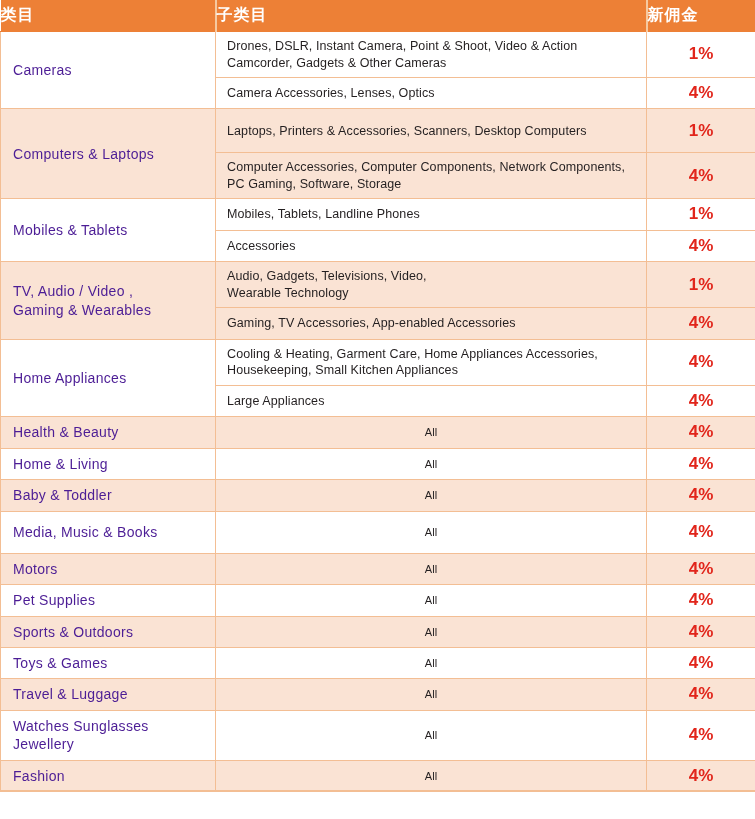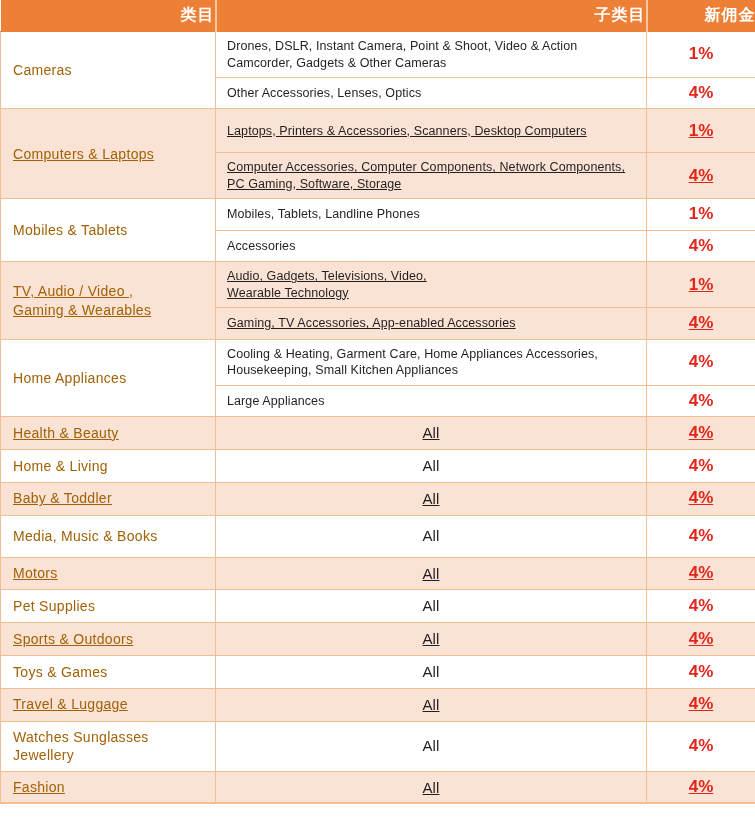--- a/index.html
+++ b/index.html
@@ -23,54 +23,54 @@
   .commission-table col.c-subcategory { width: 431px; }
   .commission-table col.c-rate { width: 109px; }
 
   thead th {
     background: #ED8036;
     color: #ffffff;
     font-size: 16px;
     font-weight: bold;
     height: 31px;
     padding: 0;
-    text-align: right;
+    text-align: left;
     vertical-align: middle;
     border-right: 2px solid #F6C9A0;
     border-bottom: 1px solid #ED8036;
     letter-spacing: 1px;
   }
   thead th.last-head { border-right: none; }
 
   tbody td {
     border: 1px solid #F3BE94;
     padding: 6px 10px;
     vertical-align: middle;
     font-size: 13px;
     color: #231f20;
     background: #FFFFFF;
     line-height: 1.32;
   }
-  tbody tr.tinted td { background: #FAE3D4; text-decoration: underline; }
+  tbody tr.tinted td { background: #FAE3D4; }
 
   td.cat-cell {
     font-size: 14px;
-    color: #a16207;
+    color: #4c1d95;
     padding-left: 12px;
     letter-spacing: .3px;
   }
   td.sub-cell {
     font-size: 12.5px;
     color: #231f20;
     padding-left: 11px;
     letter-spacing: .1px;
   }
   td.sub-cell.center {
     text-align: center;
-    font-size: 15px;
+    font-size: 11px;
     padding-left: 10px;
   }
   td.rate-cell {
     text-align: center;
     color: #E1251B;
     font-weight: bold;
     font-size: 17px;
     padding: 4px 6px;
   }
 
@@ -104,21 +104,21 @@
         <th class="last-head">新佣金</th>
       </tr>
     </thead>
     <tbody id="table-body">
         <tr style="height: 44px;">
           <td class="cat-cell" rowspan="2">Cameras</td>
           <td class="sub-cell">Drones, DSLR, Instant Camera, Point &amp; Shoot, Video &amp; Action Camcorder, Gadgets &amp; Other Cameras</td>
           <td class="rate-cell">1%</td>
         </tr>
         <tr style="height: 31px;">
-          <td class="sub-cell">Other Accessories, Lenses, Optics</td>
+          <td class="sub-cell">Camera Accessories, Lenses, Optics</td>
           <td class="rate-cell">4%</td>
         </tr>
         <tr class="tinted" style="height: 44px;">
           <td class="cat-cell" rowspan="2">Computers &amp; Laptops</td>
           <td class="sub-cell">Laptops, Printers &amp; Accessories, Scanners, Desktop Computers</td>
           <td class="rate-cell">1%</td>
         </tr>
         <tr class="tinted" style="height: 44px;">
           <td class="sub-cell">Computer Accessories, Computer Components, Network Components, PC Gaming, Software, Storage</td>
           <td class="rate-cell">4%</td>

